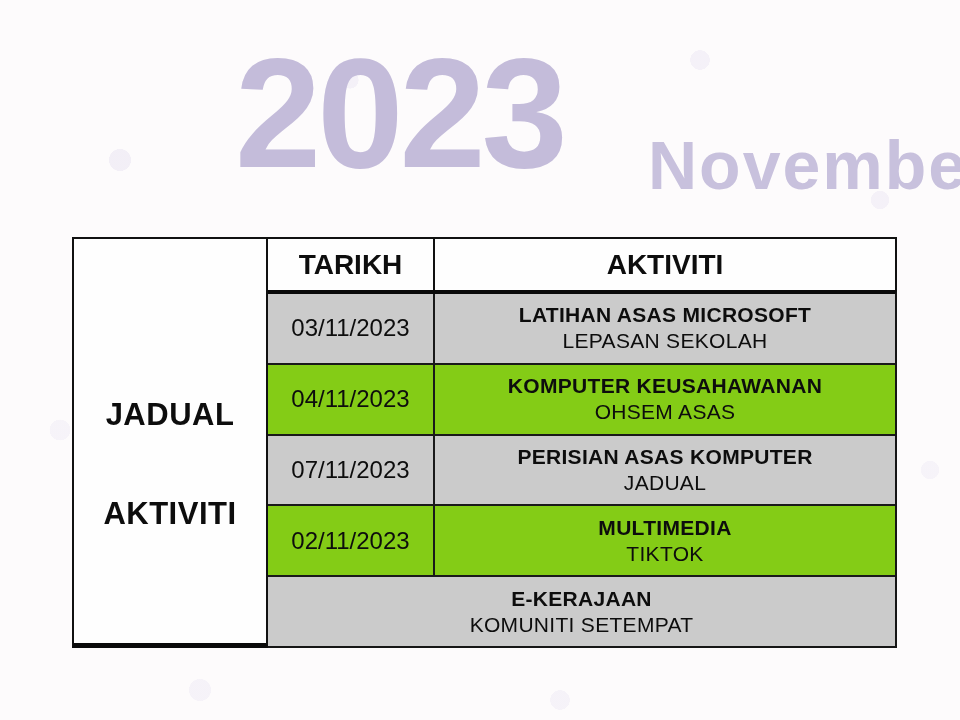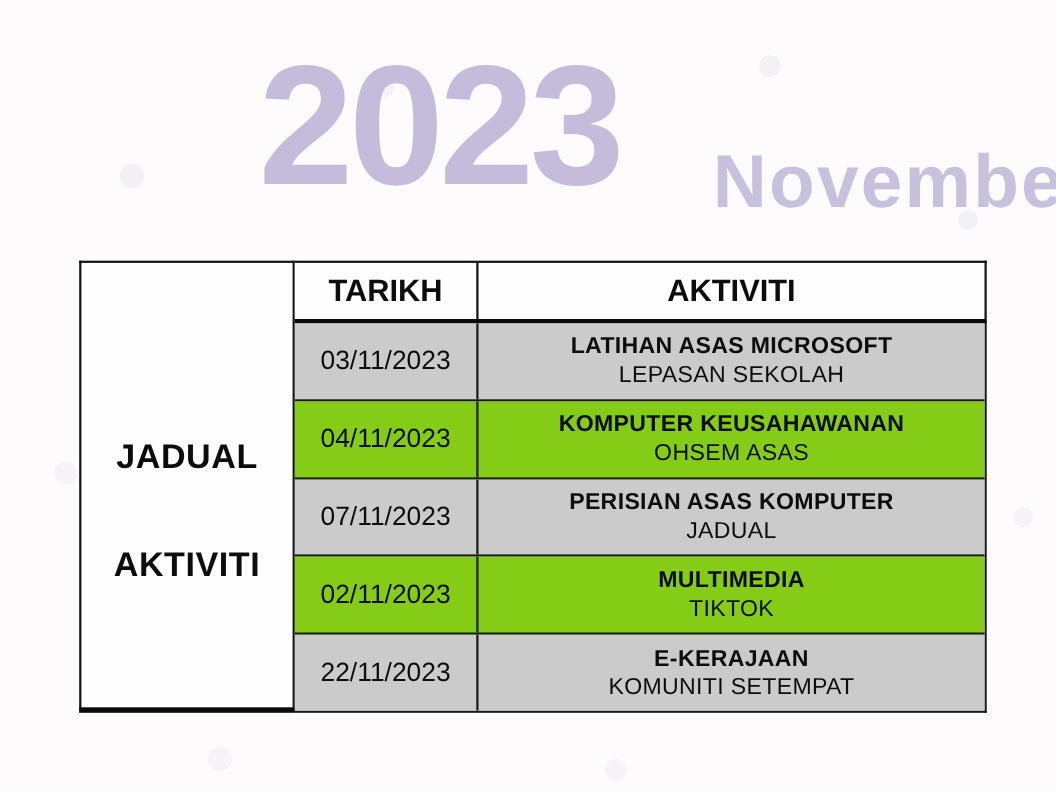--- a/index.html
+++ b/index.html
@@ -207,21 +207,20 @@
 
       <div class="row">
         <div class="c-date">02/11/2023</div>
         <div class="c-act">
           <div class="act-name">MULTIMEDIA</div>
           <div class="act-detail">TIKTOK</div>
         </div>
       </div>
 
       <div class="row shaded">
-        <div class="c-date">22/11/2023</div>
         <div class="c-act">
           <div class="act-name">E-KERAJAAN</div>
           <div class="act-detail">KOMUNITI SETEMPAT</div>
         </div>
       </div>
 
     </div>
   </div>
 </div>
 

